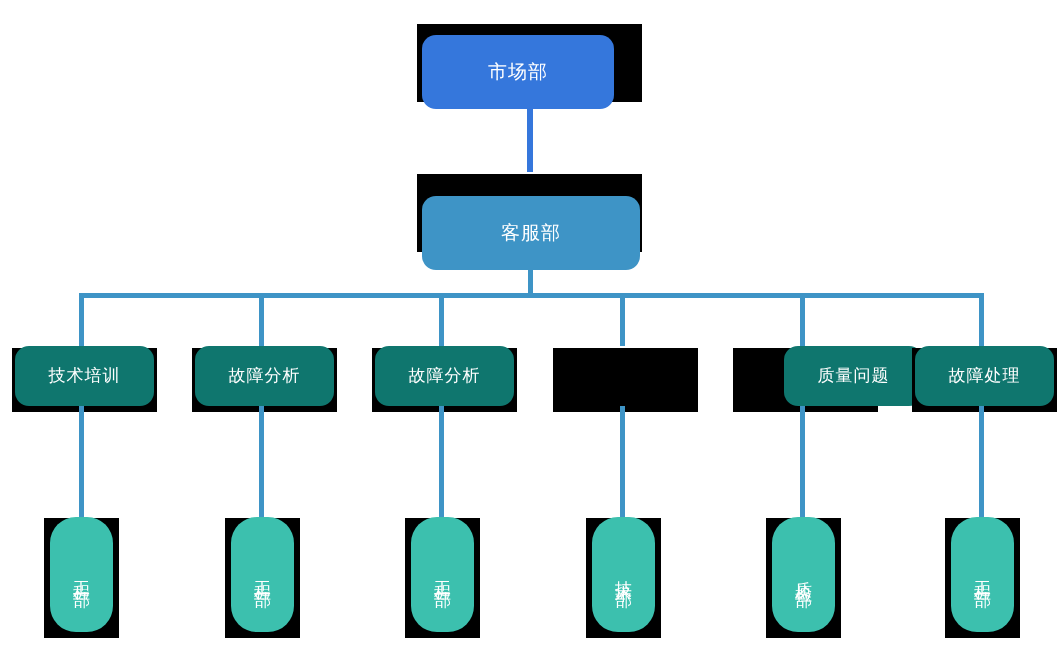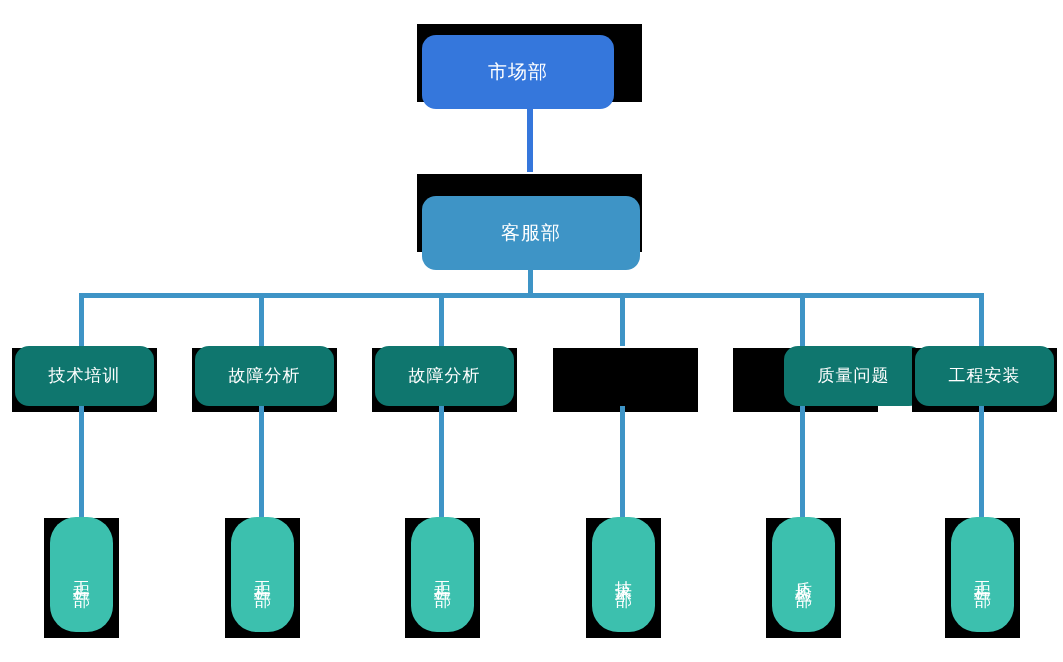--- a/index.html
+++ b/index.html
@@ -121,21 +121,21 @@
 
   <div class="shadow" style="left:553px; top:348px; width:145px; height:64px;"></div>
 
   <div class="shadow" style="left:733px; top:348px; width:145px; height:64px;"></div>
   <div class="node l3" style="left:736px; top:346px; width:139px; height:60px;margin-left:48px;">
     <span>质量问题</span>
   </div>
 
   <div class="shadow" style="left:912px; top:348px; width:145px; height:64px;"></div>
   <div class="node l3" style="left:915px; top:346px; width:139px; height:60px;">
-    <span>工程安装</span>
+    <span>故障处理</span>
   </div>
 
   <div class="conn" style="left:79px; top:406px; width:5px; height:113px;"></div>
   <div class="conn" style="left:259px; top:406px; width:5px; height:113px;"></div>
   <div class="conn" style="left:439px; top:406px; width:5px; height:113px;"></div>
   <div class="conn" style="left:620px; top:406px; width:5px; height:113px;"></div>
   <div class="conn" style="left:800px; top:406px; width:5px; height:113px;"></div>
   <div class="conn" style="left:979px; top:406px; width:5px; height:113px;"></div>
 
   <div class="shadow" style="left:44px; top:518px; width:75px; height:120px;"></div>

